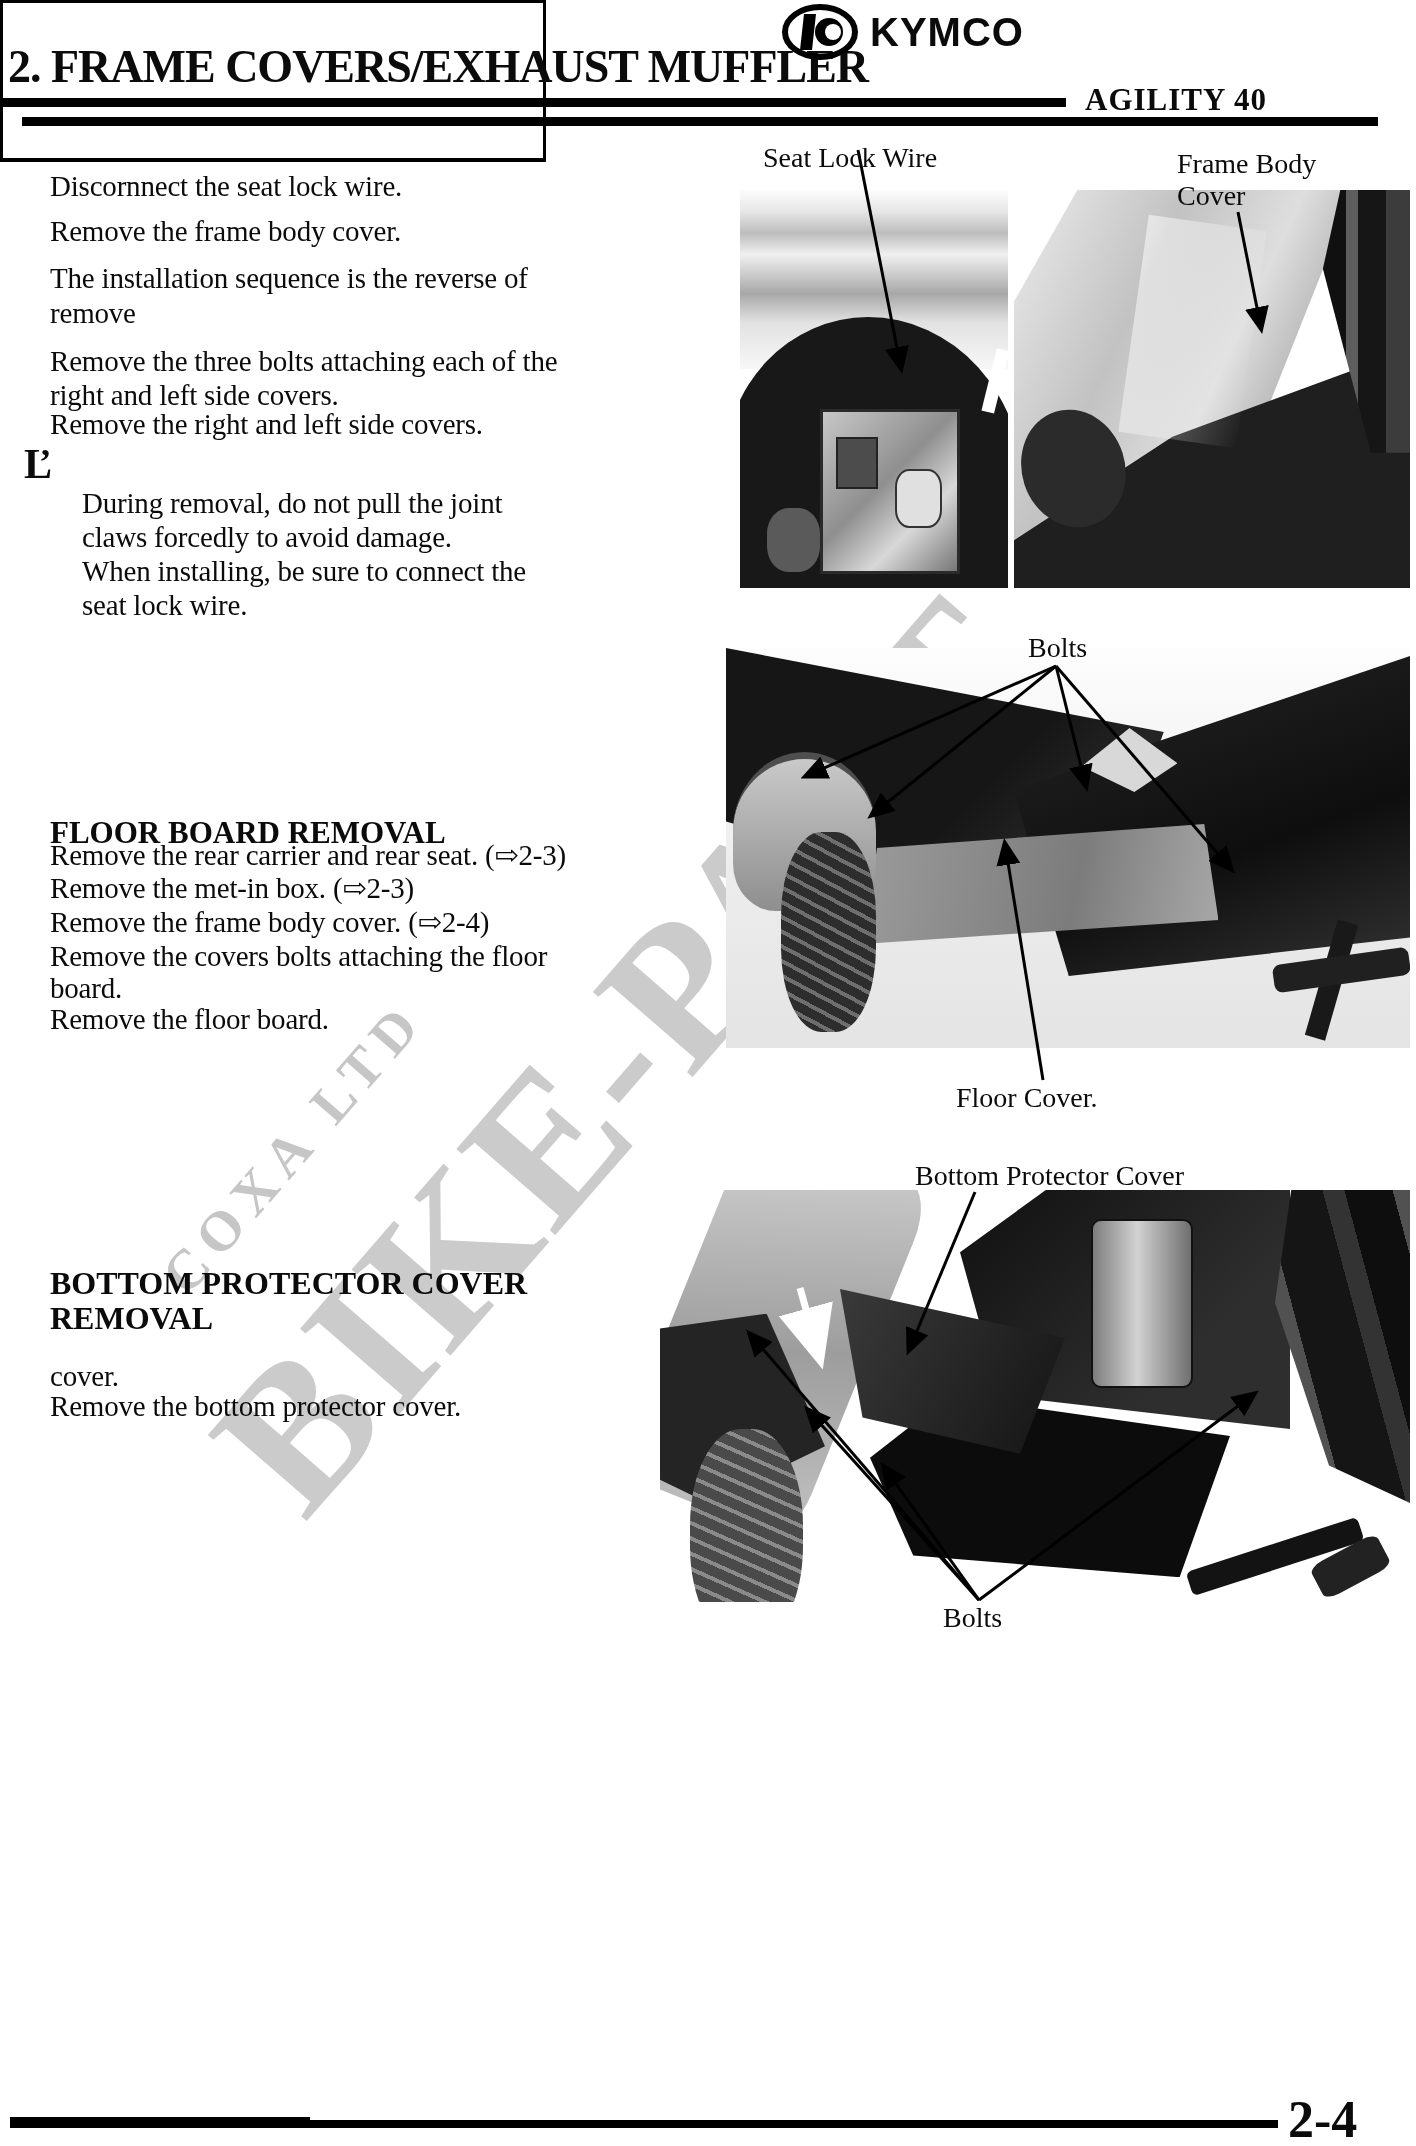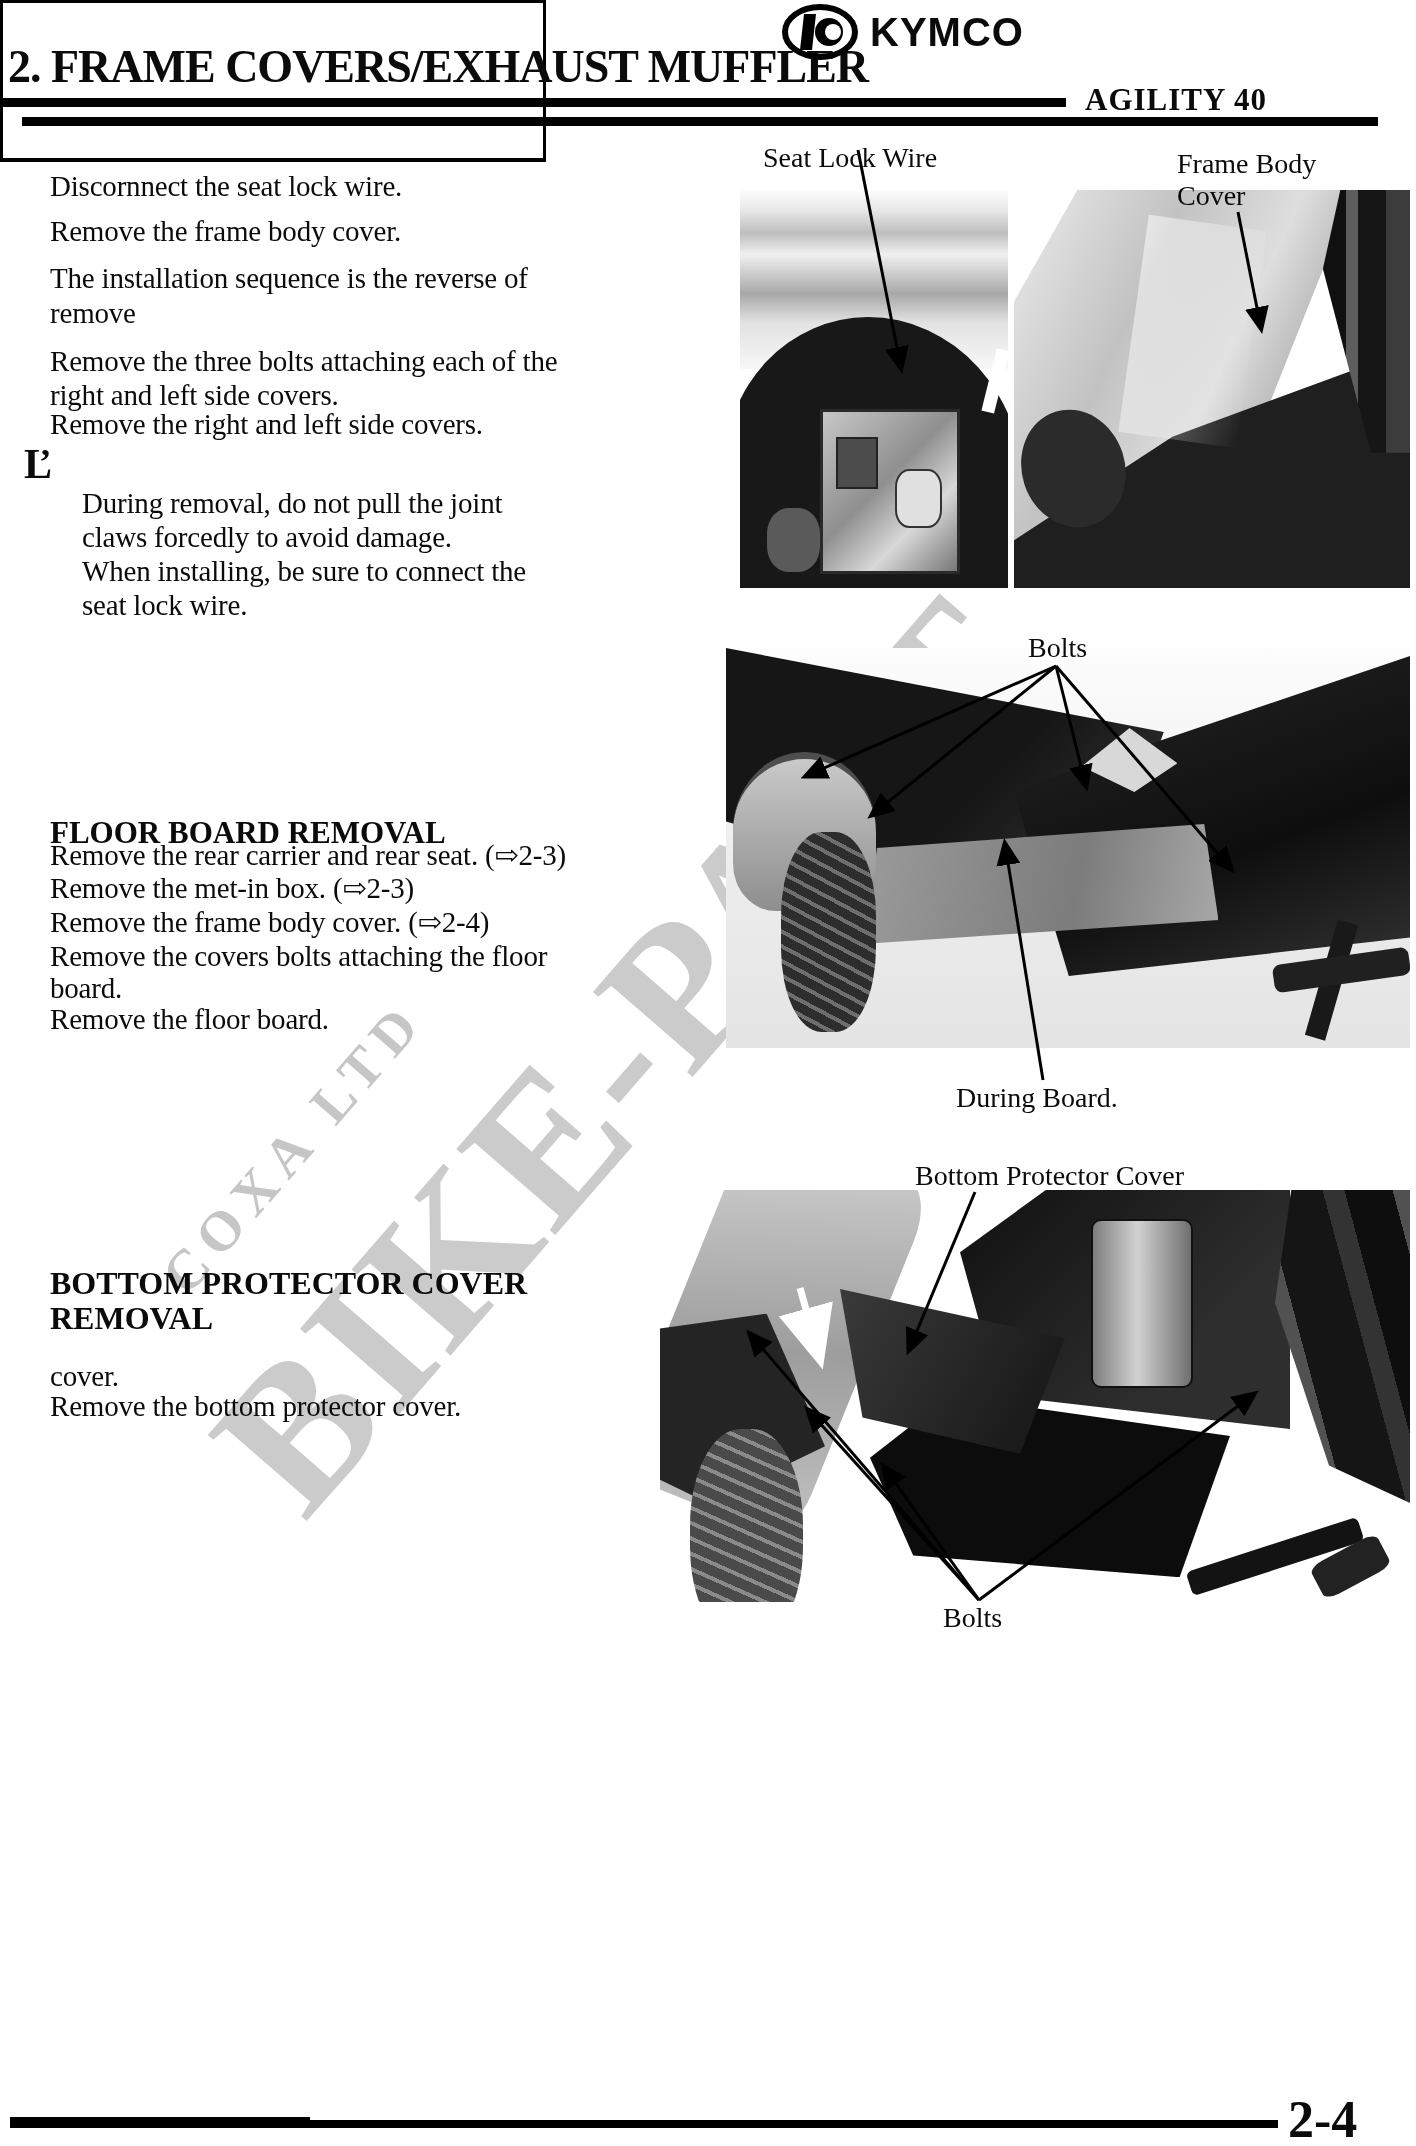--- a/index.html
+++ b/index.html
@@ -103,21 +103,21 @@
 
   <div class="heading" style="left:50px;top:795px;">FLOOR BOARD REMOVAL</div>
   <div class="line" style="left:50px;top:838px;">Remove the rear carrier and rear seat. (⇨2-3)</div>
   <div class="line" style="left:50px;top:871px;">Remove the met-in box. (⇨2-3)</div>
   <div class="line" style="left:50px;top:905px;">Remove the frame body cover. (⇨2-4)</div>
   <div class="line" style="left:50px;top:940px;">Remove the covers bolts attaching the floor</div>
   <div class="line" style="left:50px;top:972px;">board.</div>
   <div class="line" style="left:50px;top:1003px;">Remove the floor board.</div>
 
   <div class="lbl" style="left:1028px;top:632px;">Bolts</div>
-  <div class="lbl" style="left:956px;top:1082px;">During Board.</div>
+  <div class="lbl" style="left:956px;top:1082px;">Floor Cover.</div>
 
   <div class="heading" style="left:50px;top:1245px;font-size:32px;">BOTTOM PROTECTOR COVER</div>
   <div class="heading" style="left:50px;top:1280px;font-size:32px;">REMOVAL</div>
   <div class="line" style="left:50px;top:1360px;">cover.</div>
   <div class="line" style="left:50px;top:1390px;">Remove the bottom protector cover.</div>
 
   <div class="lbl" style="left:915px;top:1160px;">Bottom Protector Cover</div>
   <div class="lbl" style="left:943px;top:1602px;">Bolts</div>
 
   <div class="photo" style="left:660px;top:1190px;width:750px;height:412px;">

